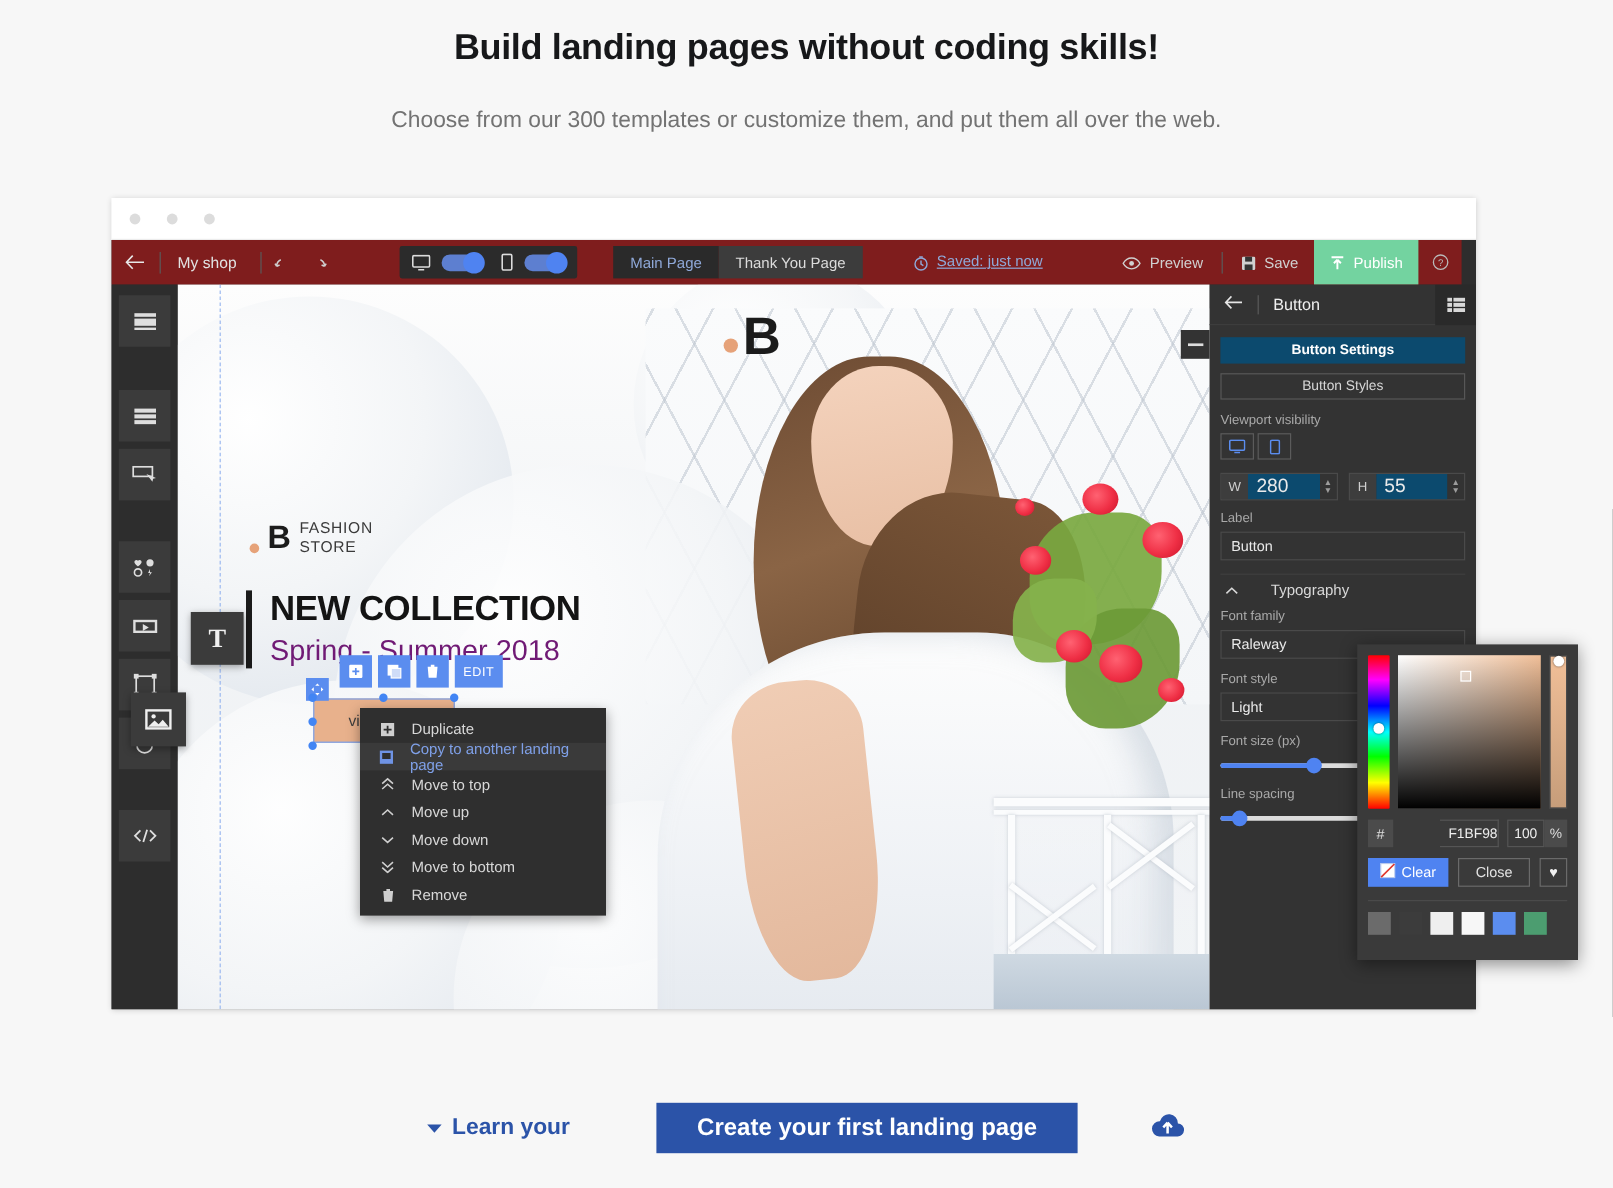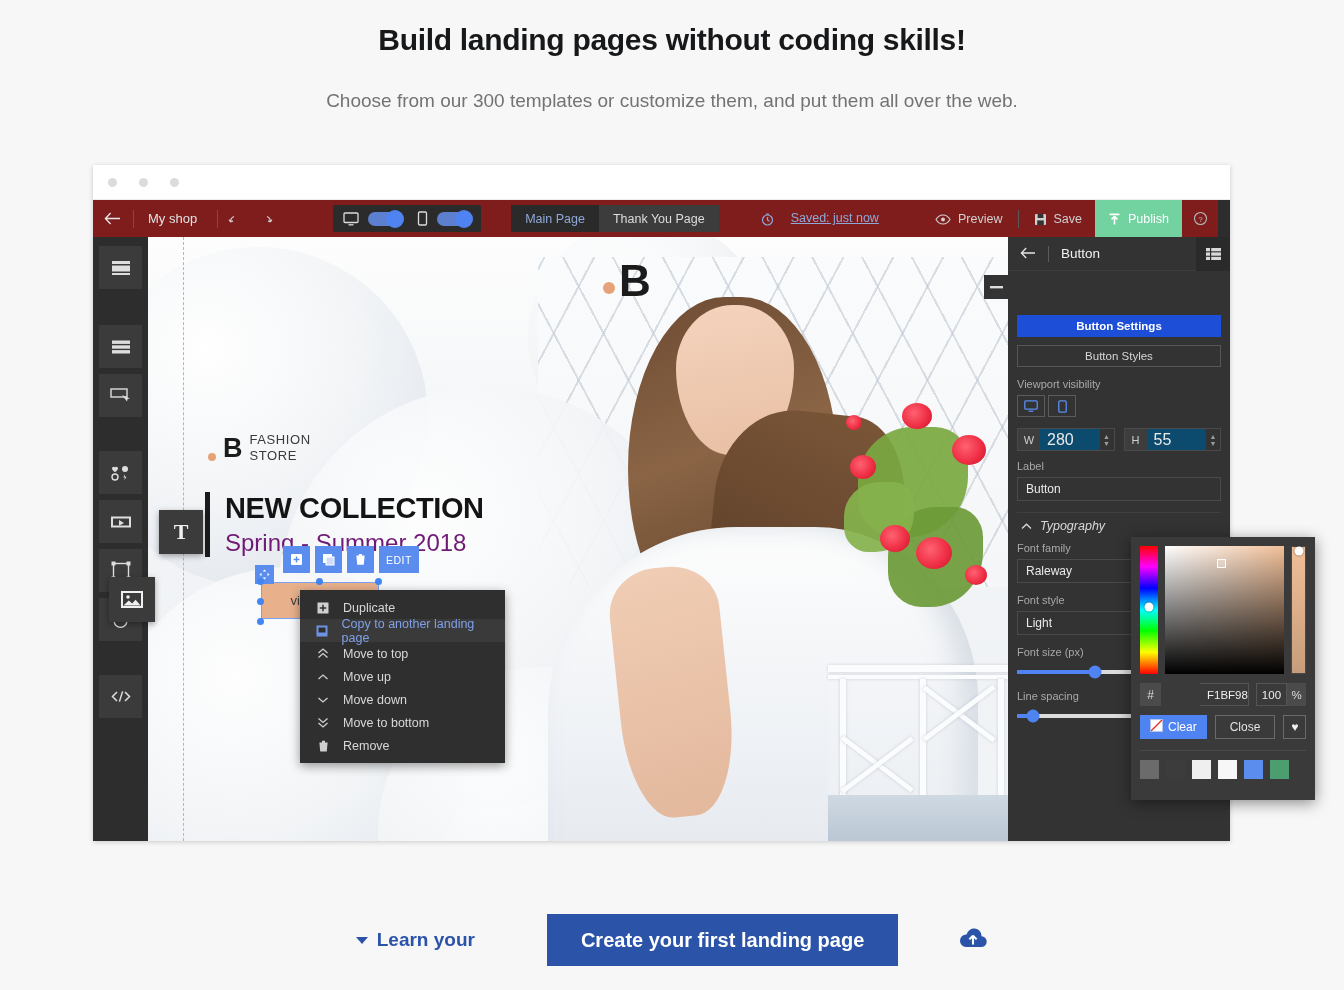--- a/index.html
+++ b/index.html
@@ -61,21 +61,21 @@
     content:""; position:absolute; right:-2px; top:-2px; width:18px; height:18px;
     border-radius:50%; background:#4f83f1;
   }
   .svg-ic { display:inline-block; vertical-align:middle; }
   .tb-pages { margin-left:30px; display:flex; height:27px; }
   .pg {
     display:flex; align-items:center; padding:0 14px; font-size:12.5px;
     background:#2a2a2a; color:#8fa8d8; cursor:pointer;
   }
   .pg.inactive { background:#3c3c3c; color:#dcdcdc; }
-  .tb-saved { margin-left:42px; display:flex; align-items:center; gap:17px; color:#8fa8d8; }
+  .tb-saved { margin-left:42px; display:flex; align-items:center; gap:7px; color:#8fa8d8; }
   .tb-saved .lnk { text-decoration:underline; font-size:12.5px; cursor:pointer; }
   .tb-right { margin-left:auto; display:flex; align-items:center; height:37px; }
   .tb-act { display:flex; align-items:center; gap:7px; padding:0 13px; color:#d0d0d0;
     font-size:12.5px; cursor:pointer; height:37px; }
   .tb-publish {
     background:#73d3a0; color:#fff; font-weight:500;
   }
   .tb-help { width:36px; display:flex; align-items:center; justify-content:center; color:#b9b9b9;}
 
   
@@ -245,22 +245,22 @@
   }
   .panel-back { font-size:15px; color:#e6e6e6; cursor:pointer; }
   .panel-sep { width:1px; height:16px; background:#5a5a5a; }
   .panel-title { font-size:13.5px; color:#f0f0f0; }
   .panel-menu {
     margin-left:auto; width:34px; height:34px; background:#2a2a2a;
     display:flex; align-items:center; justify-content:center; cursor:pointer;
   }
   .panel-body { padding:10px 9px; }
   .pbtn-primary {
-    height:22px; background:#1d4ed8; color:#fff; font-size:11.5px; font-weight:bold;
-    display:flex; align-items:center; justify-content:center; cursor:pointer; margin-bottom:8px;margin-top:34px;
+    height:22px; background:#0c4a6e; color:#fff; font-size:11.5px; font-weight:bold;
+    display:flex; align-items:center; justify-content:center; cursor:pointer; margin-bottom:8px;
   }
   .pbtn-ghost {
     height:22px; border:1px solid #575757; color:#d6d6d6; font-size:11.5px;
     display:flex; align-items:center; justify-content:center; cursor:pointer; margin-bottom:11px;
   }
   .plabel { font-size:11px; color:#a9a9a9; margin-bottom:5px; }
   .vp-row { display:flex; gap:3px; margin-bottom:11px; }
   .vp-btn {
     width:28px; height:22px; border:1px solid #5b5b5b; display:flex;
     align-items:center; justify-content:center; color:#5b8def; cursor:pointer;
@@ -271,22 +271,22 @@
     display:flex; align-items:center; justify-content:center; }
   .wh-val { flex:1; background:#0c4a6e; color:#eaeaea; font-size:16px;
     display:flex; align-items:center; padding-left:7px; }
   .spin { width:14px; display:flex; flex-direction:column; align-items:center;
     justify-content:center; color:#9d9d9d; font-size:7px; line-height:7px; }
   .field {
     height:24px; border:1px solid #4a4a4a; background:#333; color:#eaeaea;
     font-size:12px; display:flex; align-items:center; padding-left:8px; margin-bottom:11px;
   }
   .accordion {
-    display:flex; align-items:center; gap:8px; padding:6px 0 9px 4px;
-    border-top:1px solid #3f3f3f; color:#d9d9d9; font-size:12.5px; cursor:pointer;font-style:italic;
+    display:flex; align-items:center; gap:27px; padding:6px 0 9px 4px;
+    border-top:1px solid #3f3f3f; color:#d9d9d9; font-size:12.5px; cursor:pointer;
   }
   .slider { height:18px; display:flex; align-items:center; margin-bottom:9px; }
   .track { flex:1; height:4px; background:#dcdcdc; border-radius:2px; position:relative; }
   .fill { position:absolute; left:0; top:0; bottom:0; background:#4f83f1; border-radius:2px; }
   .knob { position:absolute; top:50%; width:13px; height:13px; border-radius:50%;
     background:#4f83f1; transform:translate(-50%,-50%); }
   .collapse-btn {
     position:absolute; left:-24px; top:38px; width:24px; height:24px; background:#333;
     color:#ddd; display:flex; align-items:center; justify-content:center; cursor:pointer;
     font-size:13px;
@@ -345,21 +345,21 @@
     display:flex; align-items:center; justify-content:center; gap:0;
   }
   .learn {
     display:flex; align-items:center; gap:9px; color:#2b53a8; font-size:19px;
     font-weight:bold; cursor:pointer; margin-right:72px;
   }
   .caret { width:0; height:0; border-left:6px solid transparent; border-right:6px solid transparent;
     border-top:7px solid #2b53a8; }
   .cta-main {
     background:#2b53a8; color:#fff; font-size:20px; font-weight:bold;
-    padding:0 34px; height:52px; display:flex; align-items:center; cursor:pointer;
+    padding:0 34px; height:42px; display:flex; align-items:center; cursor:pointer;
   }
   .upload-ic { margin-left:60px; cursor:pointer; }
 </style>
 </head>
 <body>
 
 <div class="page-head">
   <h1 class="page-title">Build landing pages without coding skills!</h1>
   <div class="page-sub">Choose from our 300 templates or customize them, and put them all over the web.</div>
 </div>

